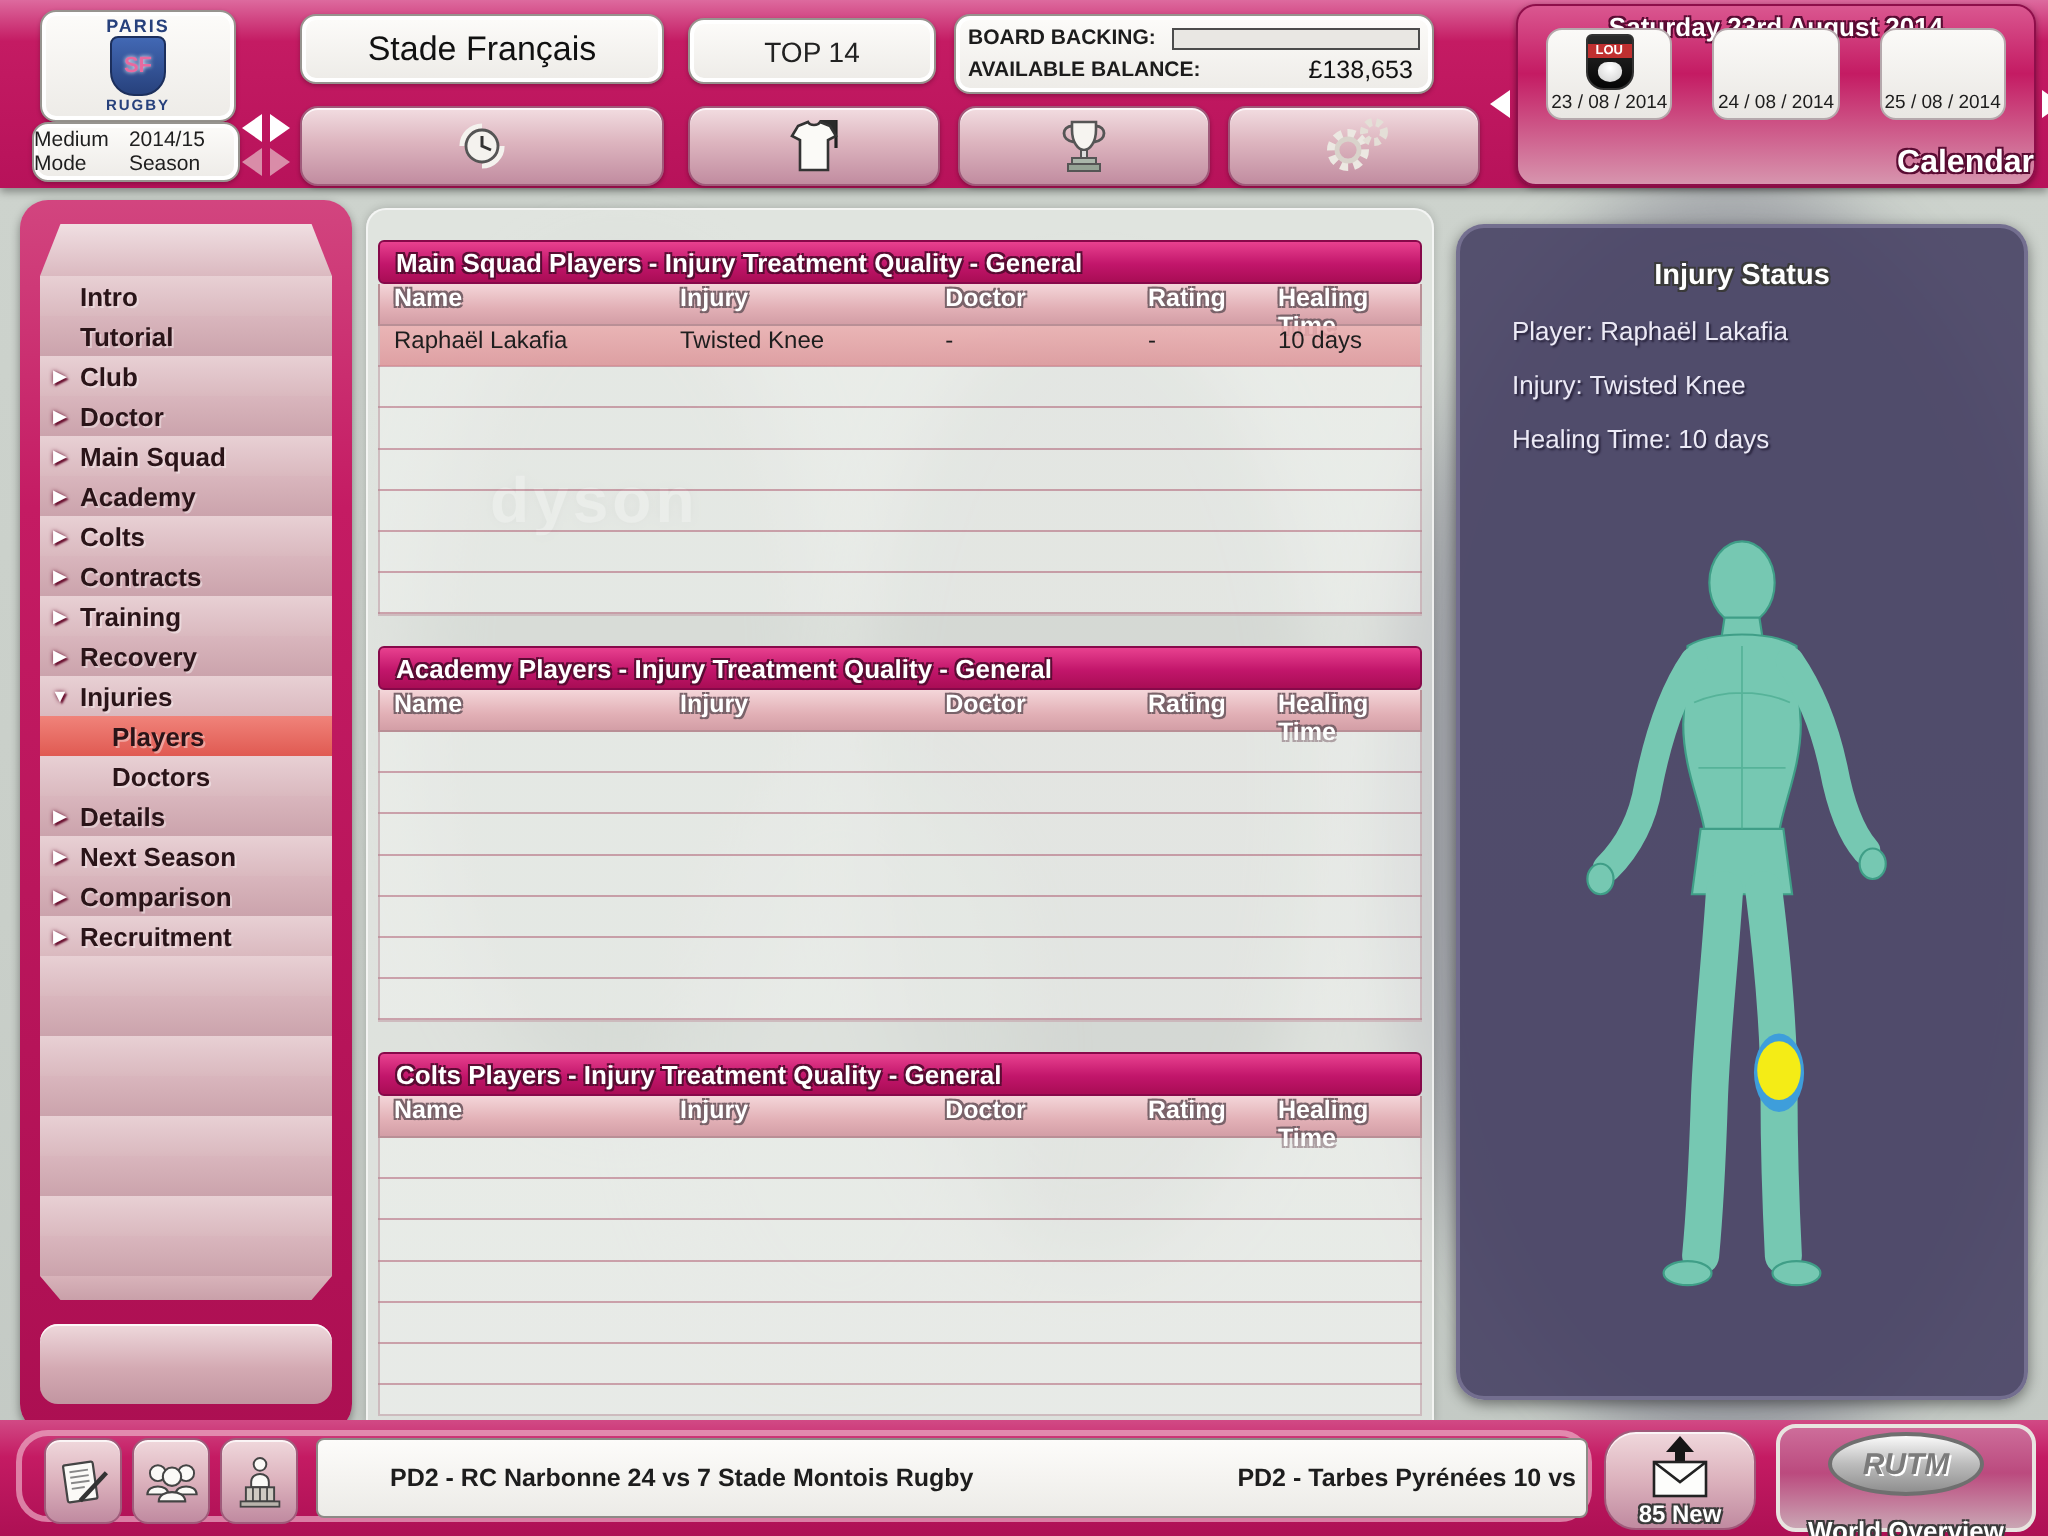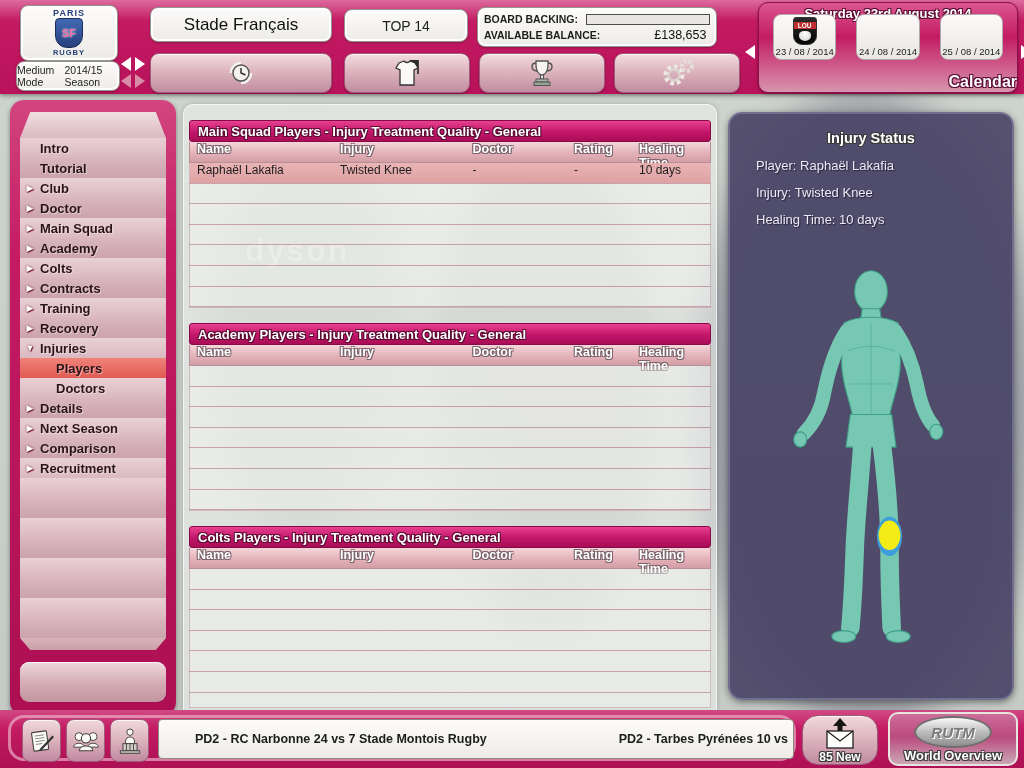--- a/index.html
+++ b/index.html
@@ -146,21 +146,21 @@
     font-size:12.5px;font-weight:bold;color:#1d1d1d;white-space:nowrap;cursor:pointer;}
   .msg0{left:36px;} .msg1{right:5px;}
   .mail-btn{position:absolute;left:802px;top:5px;width:74px;height:48px;border-radius:16px;cursor:pointer;
     background:linear-gradient(180deg,#f0d8dc 0%,#dcb2bd 50%,#c08aa0 100%);
     border:1px solid #a05a7a;box-shadow:inset 0 1px 0 rgba(255,255,255,.75);}
   .mail-label{position:absolute;bottom:0px;width:100%;text-align:center;
     font-size:12px;font-weight:bold;color:#fff;}
   .rutm{position:absolute;left:888px;top:2px;width:130px;height:54px;border-radius:10px;cursor:pointer;
     background:linear-gradient(180deg,#cd6d9a 0%,#bb4a7e 45%,#caa6b4 100%);
     border:2px solid #e8e4e0;box-sizing:border-box;}
-  .rutm-oval{width:78px;height:32px;margin:2px auto 0;border-radius:50%;
+  .rutm-oval{width:78px;height:32px;margin:2px auto 10px;border-radius:50%;
     background:linear-gradient(180deg,#fafafa 0%,#bcbcbc 50%,#8f8f8f 100%);
     border:2px solid #6f6f6f;box-sizing:border-box;
     display:flex;align-items:center;justify-content:center;
     font-style:italic;font-weight:bold;font-size:15px;color:#7b7b7b;text-shadow:1px 1px 0 #fff;}
   .rutm-label{text-align:center;color:#fff;font-weight:bold;font-size:13px;margin-top:0px;}
 </style>
 </head>
 <body>
 
 <div class="screen">

